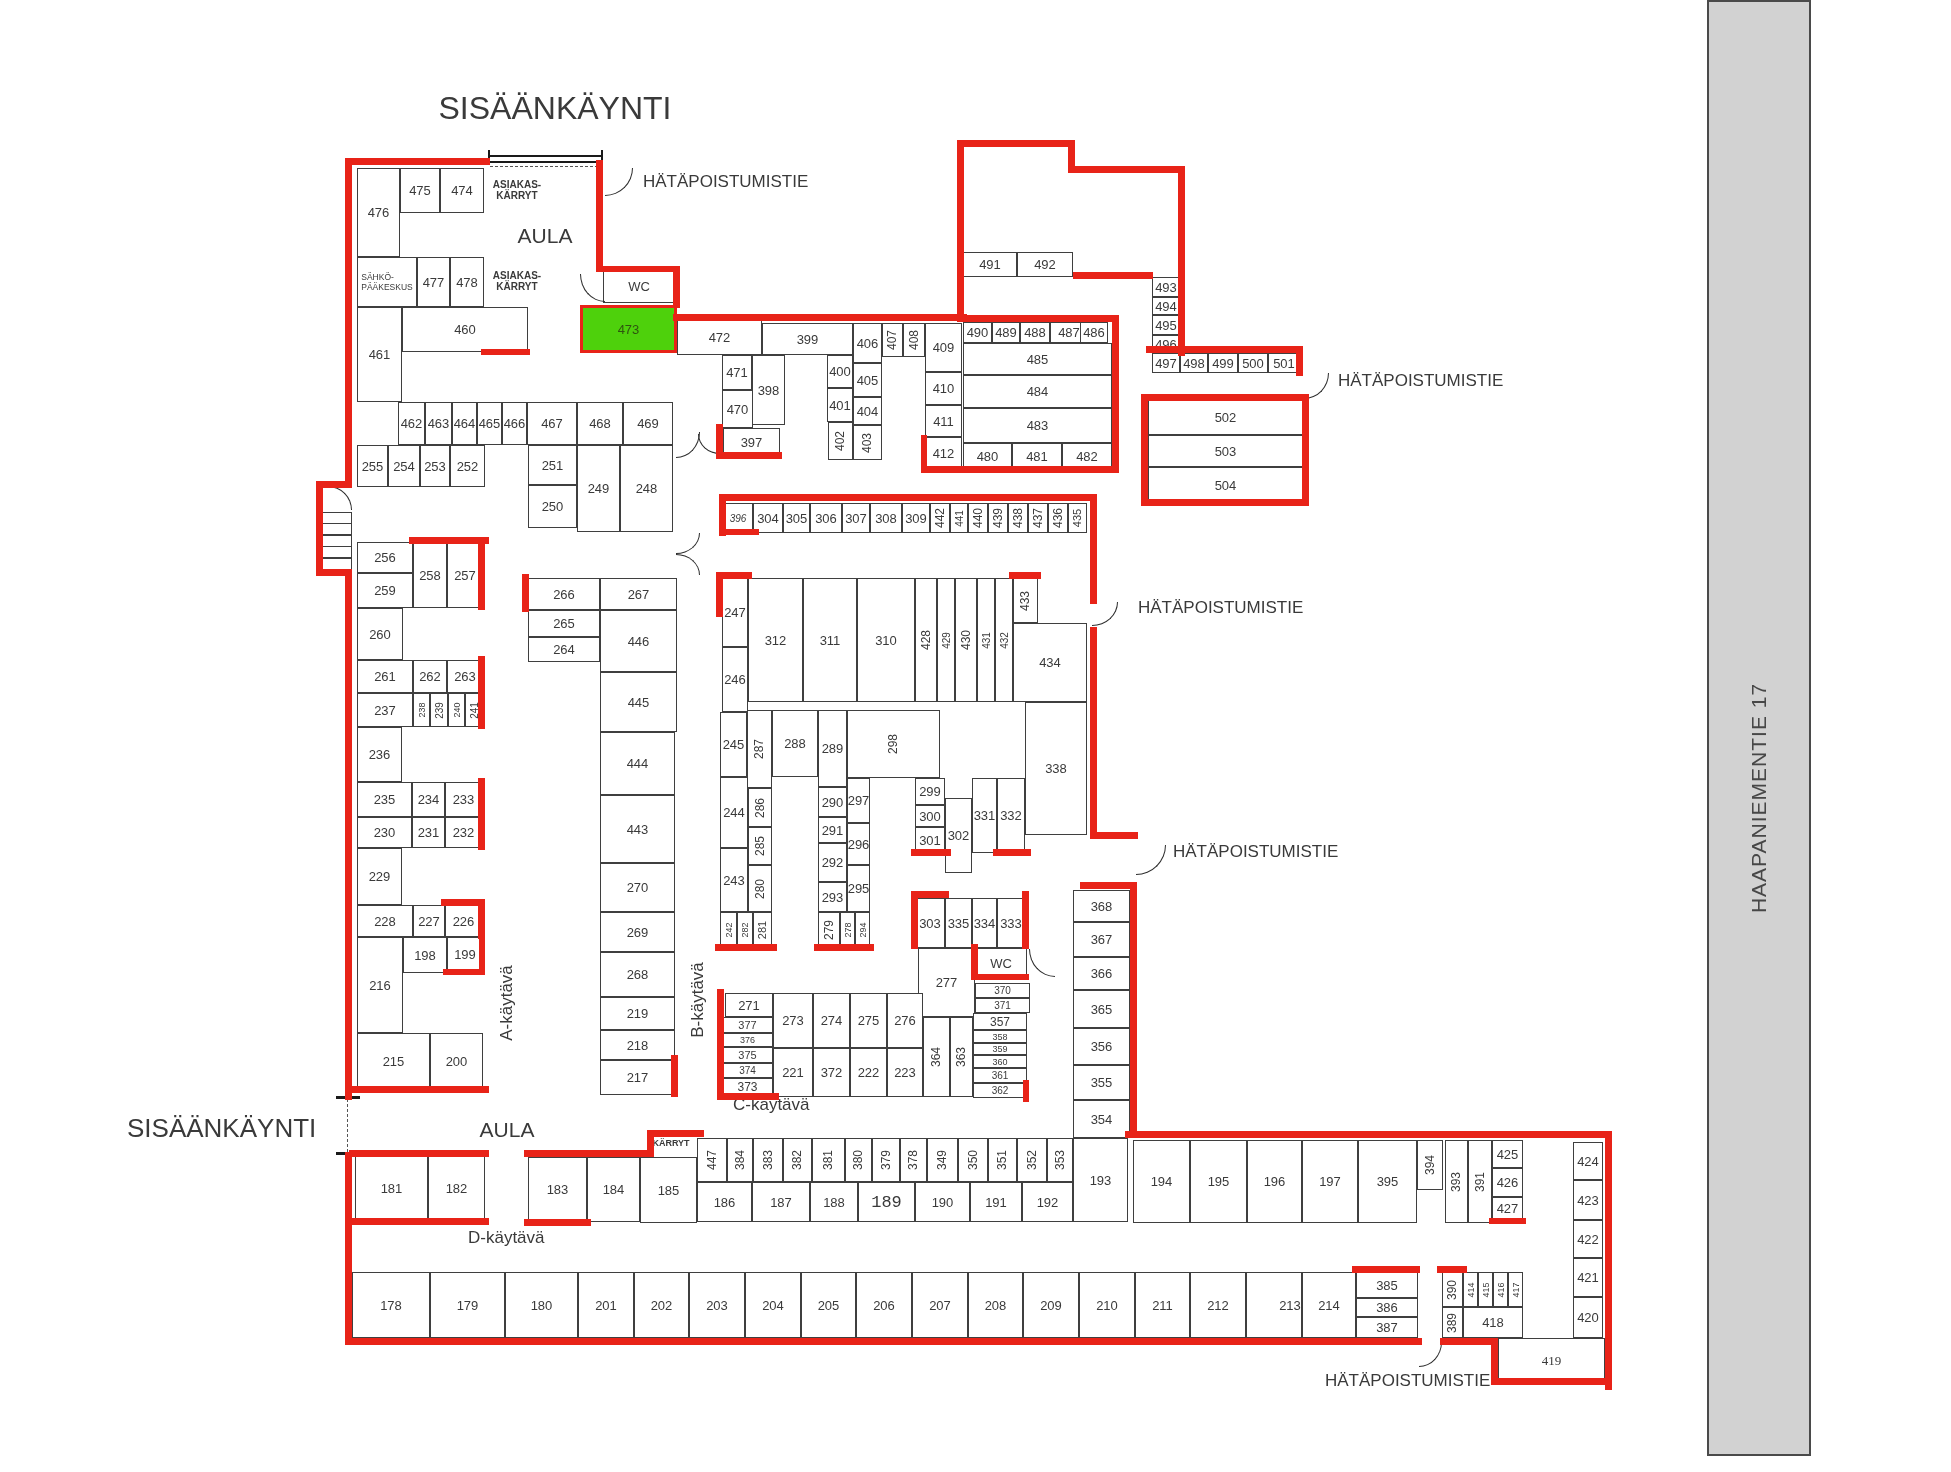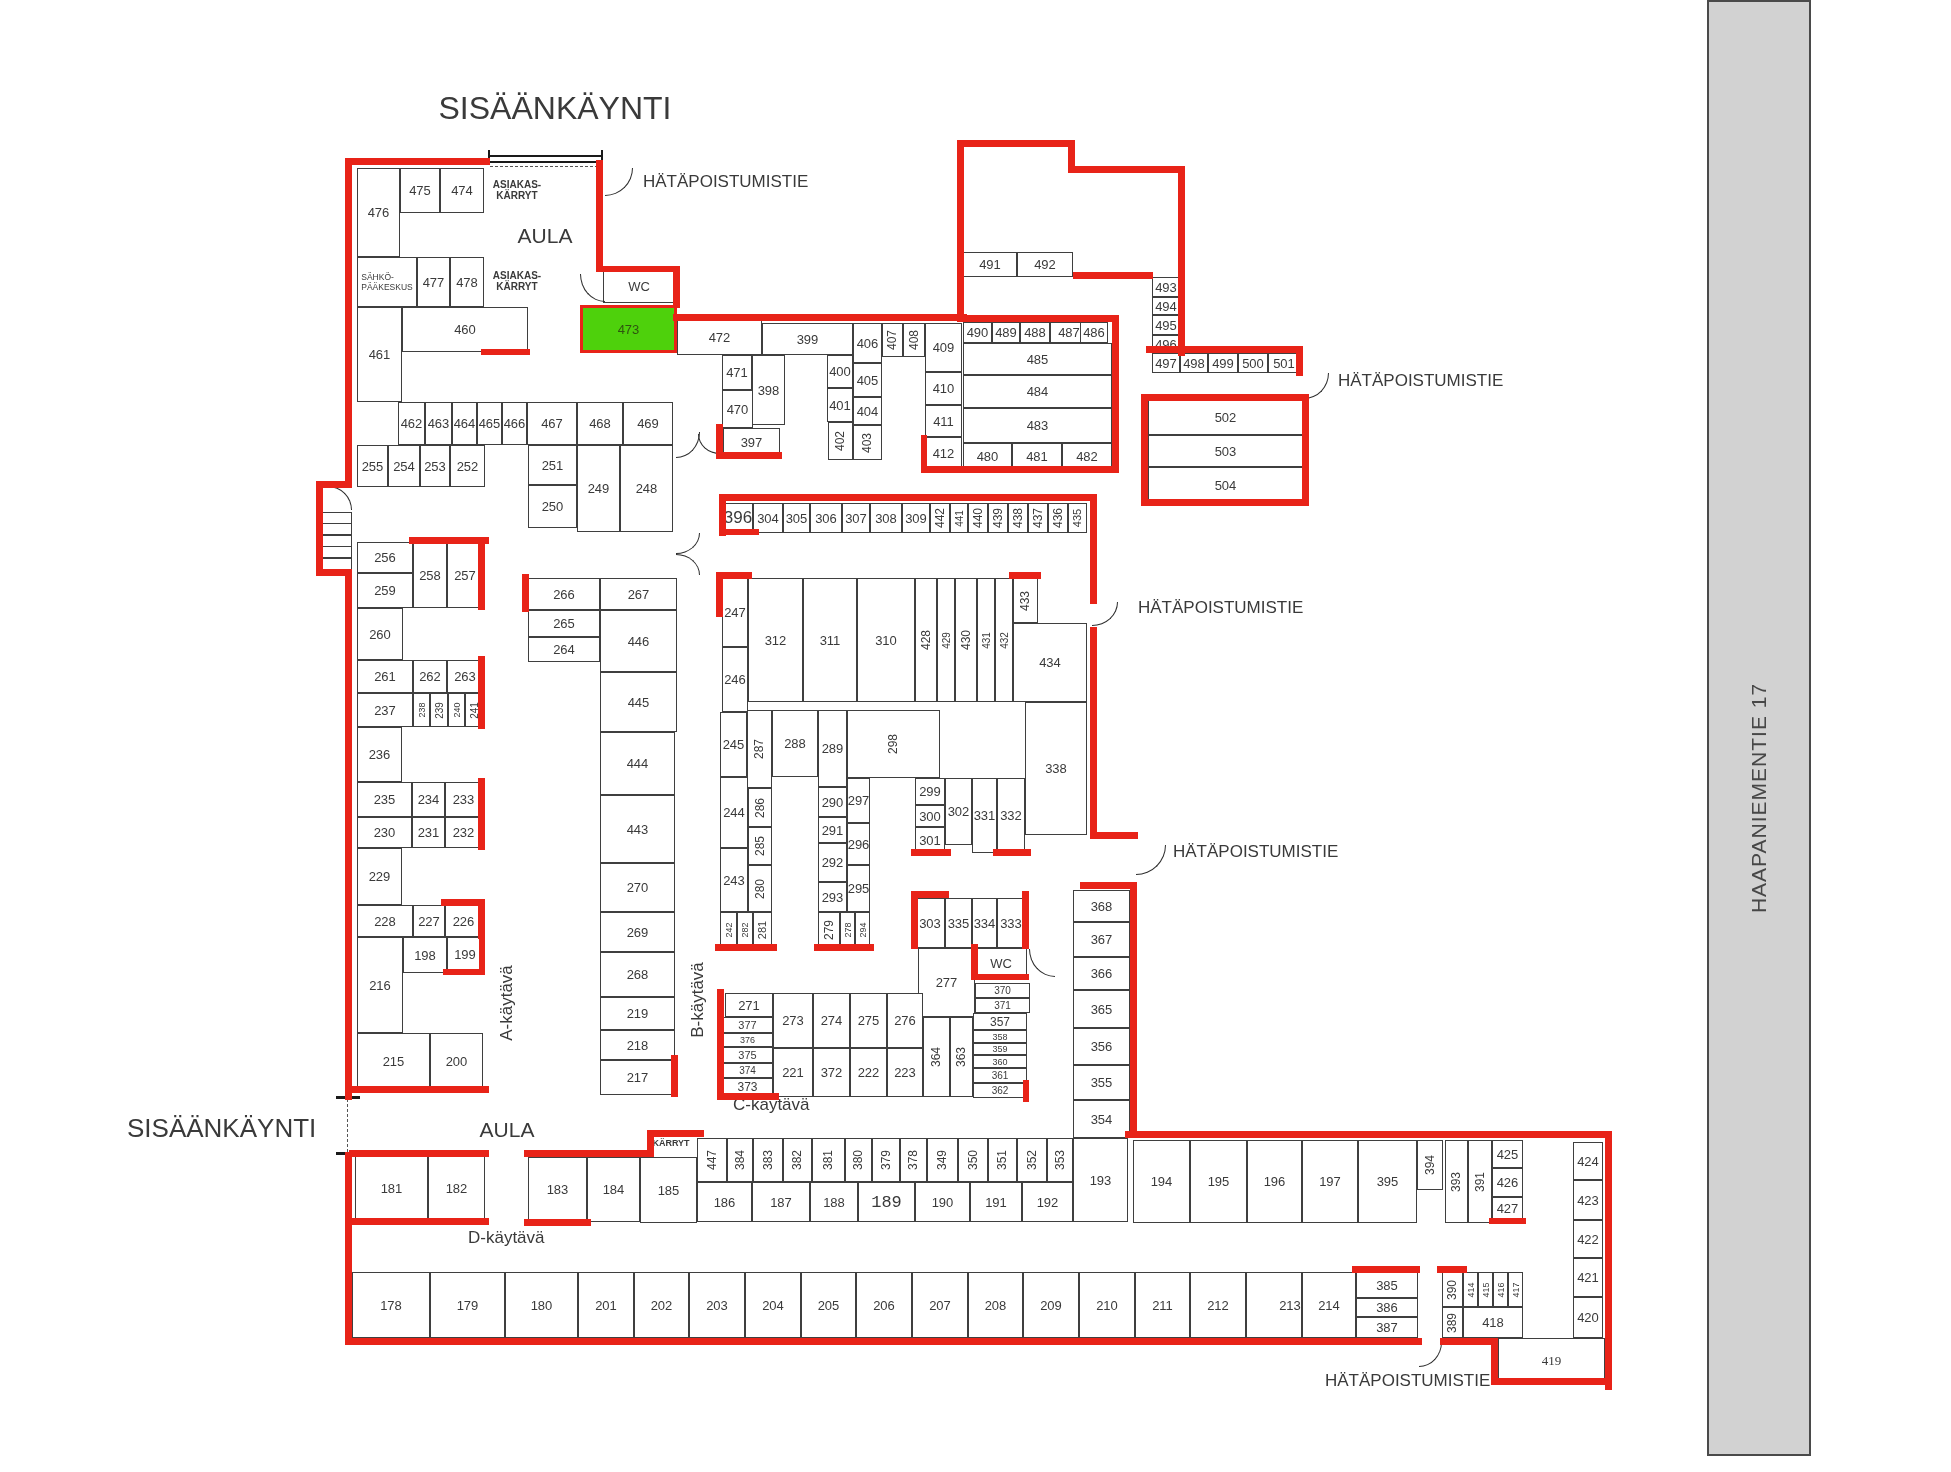--- a/index.html
+++ b/index.html
@@ -368,21 +368,21 @@
       <div class="room" style="left: 600px; top: 997px; width: 75px; height: 33px;">
         <span style="font-size: 13px;">219</span>
       </div>
       <div class="room" style="left: 600px; top: 1030px; width: 75px; height: 30px;">
         <span style="font-size: 13px;">218</span>
       </div>
       <div class="room" style="left: 600px; top: 1060px; width: 75px; height: 35px;">
         <span style="font-size: 13px;">217</span>
       </div>
       <div class="room" style="left: 723px; top: 503px; width: 30px; height: 30px;">
-        <span style="font-size: 17px;">396</span>
+        <span style="font-size: 10px; font-style: italic;">396</span>
       </div>
       <div class="room" style="left: 753px; top: 503px; width: 30px; height: 30px;">
         <span style="font-size: 13px;">304</span>
       </div>
       <div class="room" style="left: 783px; top: 503px; width: 27px; height: 30px;">
         <span style="font-size: 13px;">305</span>
       </div>
       <div class="room" style="left: 810px; top: 503px; width: 32px; height: 30px;">
         <span style="font-size: 13px;">306</span>
       </div>
@@ -526,21 +526,21 @@
       </div>
       <div class="room" style="left: 915px; top: 778px; width: 30px; height: 27px;">
         <span style="font-size: 13px;">299</span>
       </div>
       <div class="room" style="left: 915px; top: 805px; width: 30px; height: 22px;">
         <span style="font-size: 13px;">300</span>
       </div>
       <div class="room" style="left: 915px; top: 827px; width: 30px; height: 26px;">
         <span style="font-size: 13px;">301</span>
       </div>
-      <div class="room" style="left: 945px; top: 778px; width: 27px; height: 67px;">
+      <div class="room" style="left: 945px; top: 798px; width: 27px; height: 75px;">
         <span style="font-size: 13px;">302</span>
       </div>
       <div class="room" style="left: 972px; top: 778px; width: 25px; height: 75px;">
         <span style="font-size: 13px;">331</span>
       </div>
       <div class="room" style="left: 997px; top: 778px; width: 28px; height: 75px;">
         <span style="font-size: 13px;">332</span>
       </div>
       <div class="room" style="left: 1025px; top: 702px; width: 62px; height: 133px;">
         <span style="font-size: 13px;">338</span>

